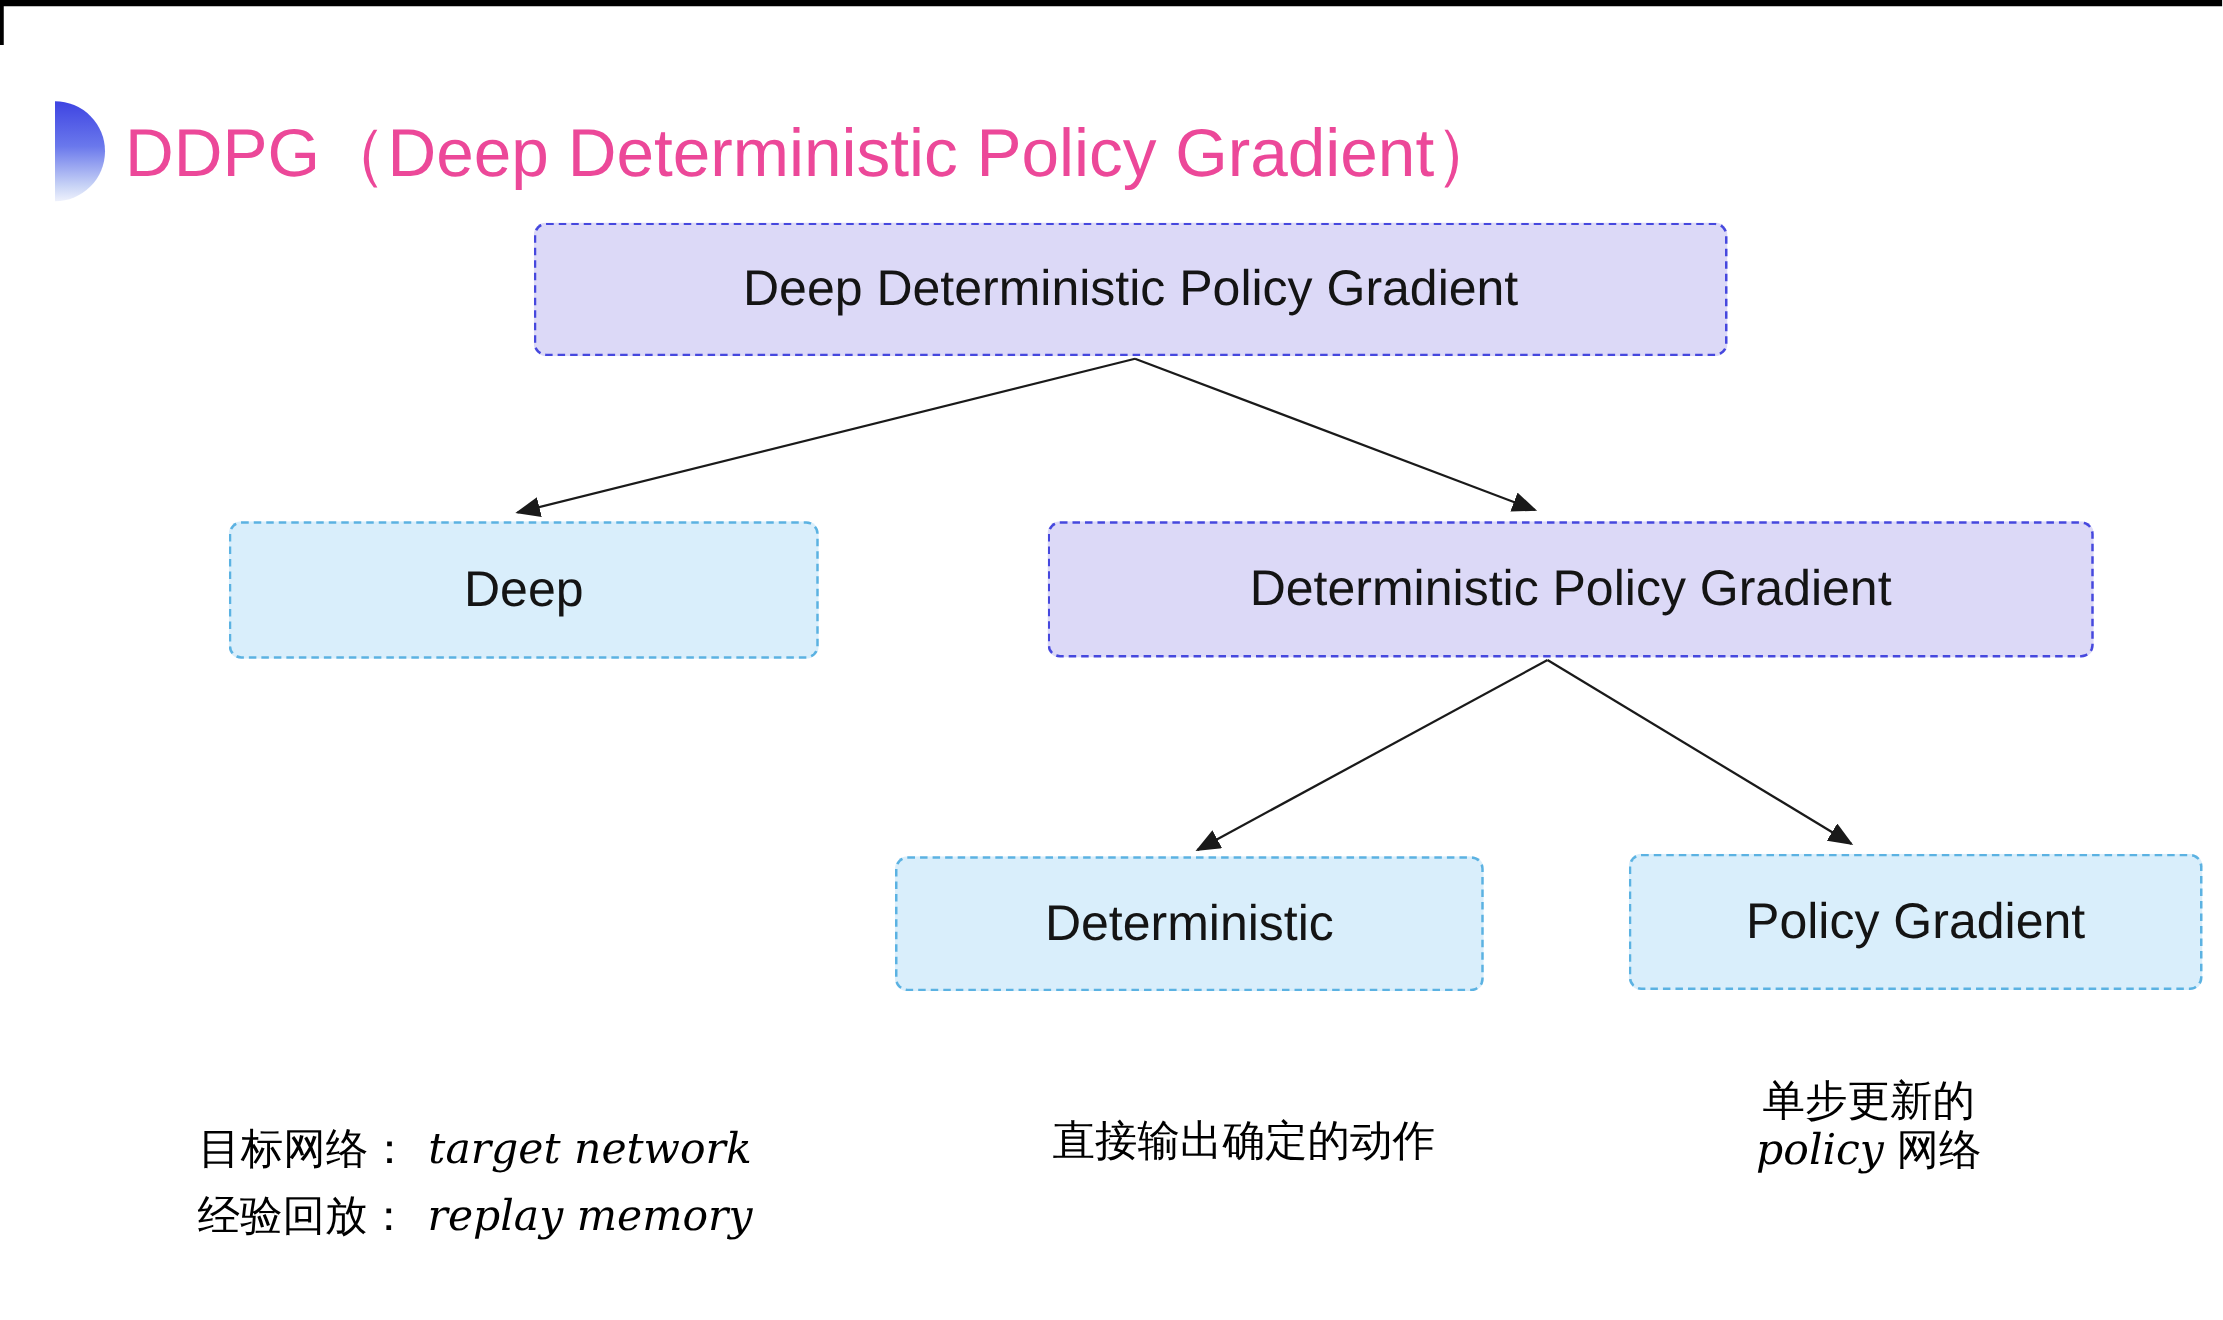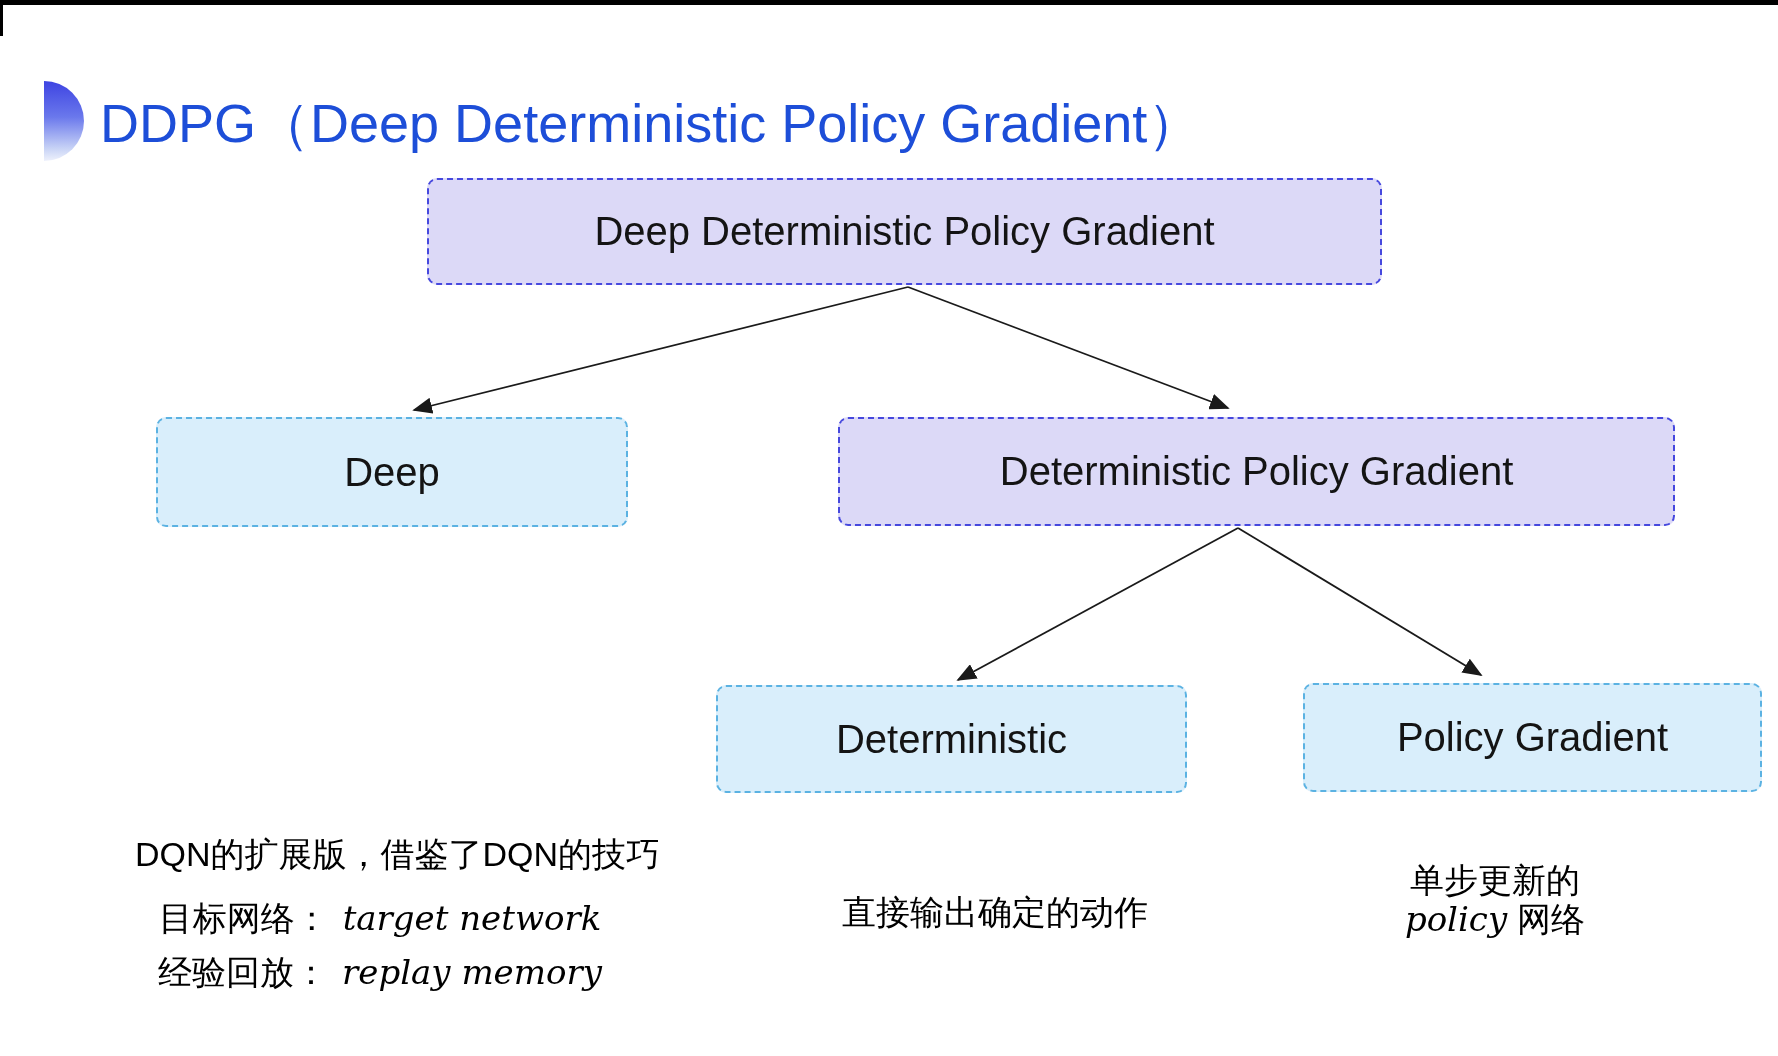--- a/index.html
+++ b/index.html
@@ -10,35 +10,35 @@
   .window-top-edge{position:absolute;left:0;top:0;width:100%;height:5px;background:#000;}
   .window-left-edge{position:absolute;left:0;top:0;width:3px;height:36px;background:#000;}
 
   .title-bullet{
     position:absolute;left:44px;top:81px;width:40px;height:80px;
     border-radius:0 40px 40px 0;
     background:linear-gradient(180deg,#3e44e2 0%,#6a78ec 45%,#c9d4f6 85%,#eef1fc 100%);
   }
   .page-title{
     position:absolute;left:100px;top:88px;margin:0;
-    font-size:54px;font-weight:400;color:#1d4ed8;letter-spacing:0;
+    font-size:54px;font-weight:400;color:#ec4899;letter-spacing:0;
     white-space:nowrap;line-height:70px;
   }
 
   .edges{position:absolute;left:0;top:0;pointer-events:none;}
 
   .node{
     position:absolute;box-sizing:border-box;border-radius:10px;
     display:flex;align-items:center;justify-content:center;
     font-size:40px;color:#141414;white-space:nowrap;
   }
   .node.purple{background:#dcd9f7;border:2.5px dashed #4648de;}
   .node.cyan{background:#d9eefb;border:2.5px dashed #5bb2e2;}
   #node-ddpg{left:427px;top:178px;width:955px;height:107px;}
-  #node-deep{left:156px;top:417px;width:472px;height:110px;}
+  #node-deep{left:183px;top:417px;width:472px;height:110px;}
   #node-dpg{left:838px;top:417px;width:837px;height:109px;}
   #node-deterministic{left:716px;top:685px;width:471px;height:108px;}
   #node-pg{left:1263px;top:683px;width:459px;height:109px;margin-left:40px;}
 
   .ann{position:absolute;text-align:center;color:#000;font-size:34px;}
   .ann-line{position:absolute;left:0;right:0;white-space:nowrap;}
   #ann-left{left:135px;top:832px;width:490px;height:180px;}
   #ann-left .l1{top:0;}
   #ann-left .l2{top:64px;}
   #ann-left .l3{top:118px;}
@@ -86,21 +86,20 @@
     <span>Deterministic</span>
   </div>
   <div id="node-dpg" class="node purple">
     <span>Deterministic Policy Gradient</span>
   </div>
   <div id="node-pg" class="node cyan">
     <span>Policy Gradient</span>
   </div>
 
   <div id="ann-left" class="ann">
-    <div class="ann-line l1">DQN的扩展版，借鉴了DQN的技巧</div>
     <div class="ann-line l2">
       <span>目标网络：</span><span class="math gap-left">target network</span>
     </div>
     <div class="ann-line l3">
       <span>经验回放：</span><span class="math gap-left">replay memory</span>
     </div>
   </div>
 
   <div id="ann-mid" class="ann">
     <div class="ann-line row1">直接输出确定的动作</div>

